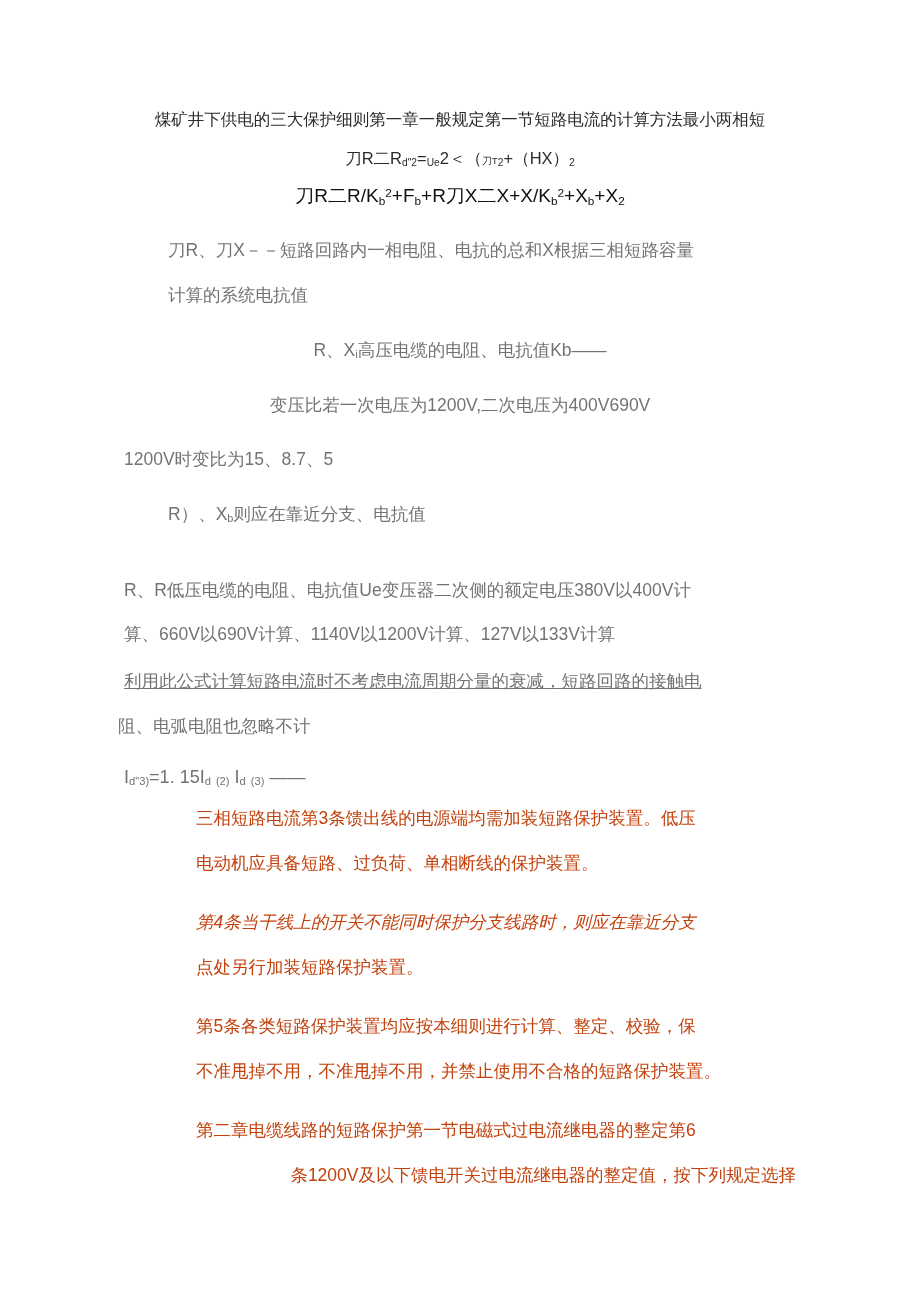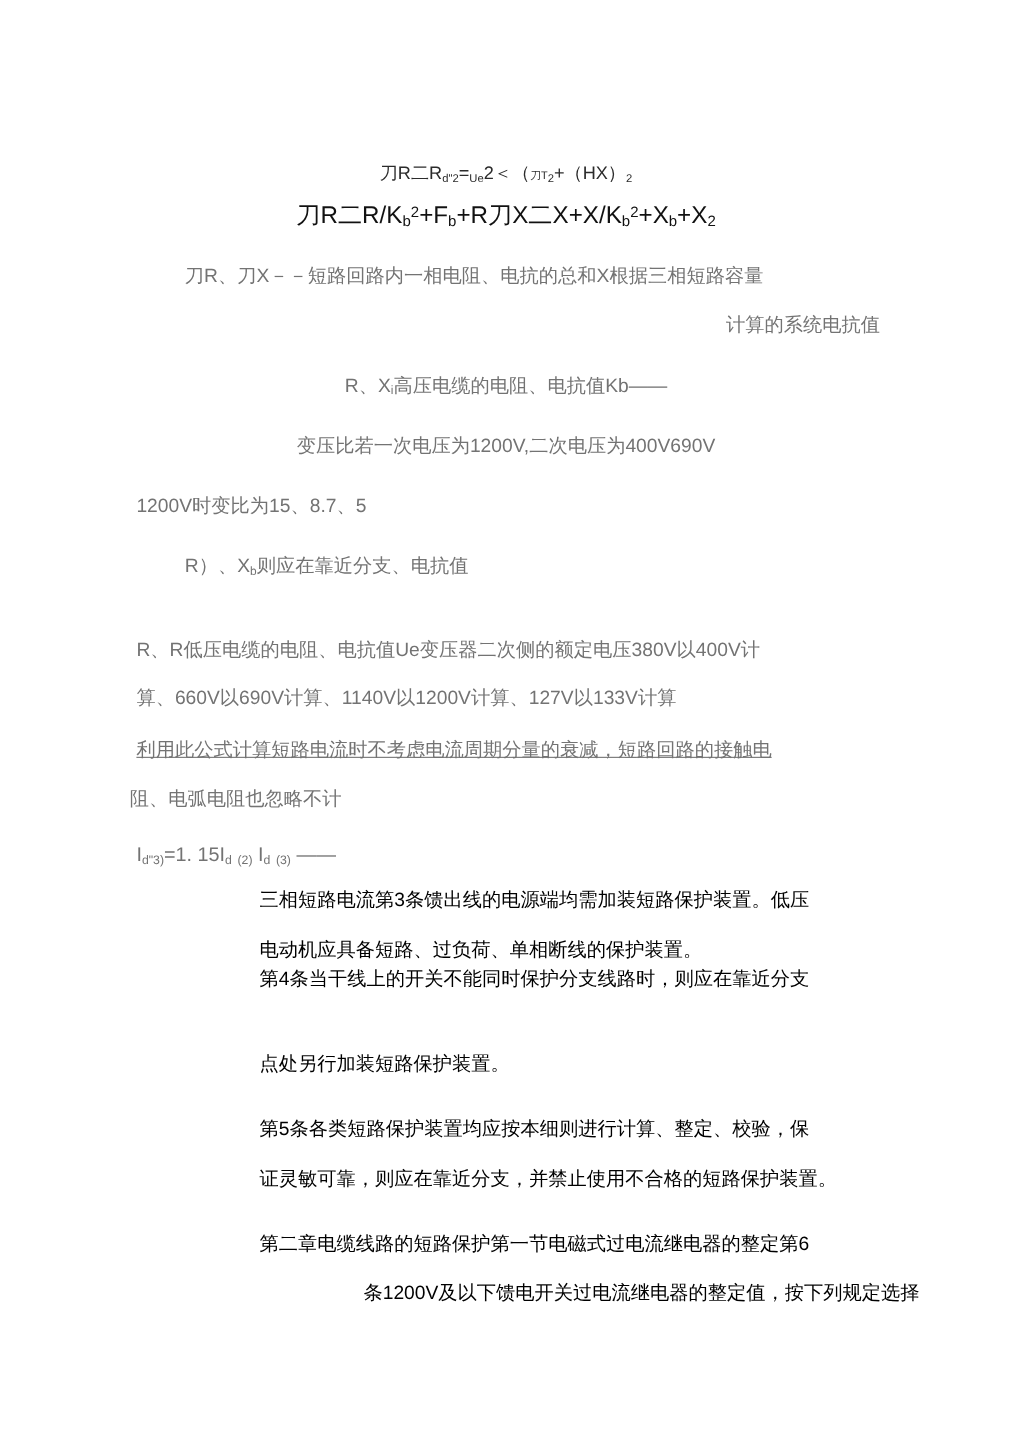--- a/index.html
+++ b/index.html
@@ -39,77 +39,76 @@
     color: #2b2b2b;
   }
 
   
   .formula-main {
     position: absolute;
     left: 124px;
     top: 176px;
     width: 672px;
     text-align: center;
-    font-size: 22px;
+    font-size: 19px;
     line-height: 34px;
     color: #111111;
   }
 
   
   .blk {
     position: absolute;
     font-size: 17.5px;
     line-height: 45px;
     color: #737373;
   }
 
   .b-sigma-def   { left: 168px; top: 228px;  width: 632px; }
-  .b-sigma-def2  { left: 168px; top: 273px;  width: 632px; text-align: right; }
+  .b-sigma-def2  { left: 168px; top: 273px;  width: 632px; }
   .b-rx-hv       { left: 124px; top: 328px;  width: 672px; text-align: center; }
   .b-ratio       { left: 124px; top: 383px;  width: 672px; text-align: center; }
   .b-ratio2      { left: 124px; top: 437px;  width: 672px; }
   .b-rxb         { left: 168px; top: 492px;  width: 632px; }
   .b-lv1         { left: 124px; top: 568px;  width: 680px; }
   .b-lv2         { left: 124px; top: 612px;  width: 680px; }
   .b-note1       { left: 124px; top: 659px;  width: 672px; text-decoration: underline; }
   .b-note2       { left: 118px; top: 704px;  width: 672px; }
   .b-formula2    { left: 124px; top: 755px;  width: 500px; font-size: 18px; }
 
   
   .art {
     position: absolute;
     left: 196px;
     width: 600px;
     font-size: 17.5px;
     line-height: 45px;
-    color: #000000;
+    color: #c2410c;
     word-break: break-all;
-    margin-left: 40px;
   }
   .a1 { top: 796px; }
   .a2 { top: 841px; }
-  .a3 { top: 867px; }
+  .a3 { top: 900px; font-style: italic; }
   .a4 { top: 945px; }
   .a5 { top: 1004px; }
   .a6 { top: 1049px; }
   .a7 { top: 1108px; }
   .a8 { top: 1153px; text-align: right; }
 
   sub { font-size: 0.62em; vertical-align: -0.22em; }
   sup { font-size: 0.62em; vertical-align: 0.42em; }
   .tiny { font-size: 0.60em; }
 </style>
 </head>
 <body>
 
 <div class="page">
   <div class="doc-body">
 
     <div class="title-block">
-      <br>
+      <span>煤矿井下供电的三大保护细则第一章一般规定第一节短路电流的计算方法最小两相短</span><br>
       <span><span>刀R二R</span><sub>d"2</sub><span>=</span><sub>Ue</sub><span>2＜（</span><span class="tiny">刀T</span><sub>2</sub><span>+（HX）</span><sub>2</sub></span>
     </div>
 
     <div class="formula-main">
       <span>刀R二R/K</span><sub>b</sub><sup>2</sup><span>+F</span><sub>b</sub><span>+R刀X二X+X/K</span><sub>b</sub><sup>2</sup><span>+X</span><sub>b</sub><span>+X</span><sub>2</sub>
     </div>
 
     <div class="blk b-sigma-def">刀R、刀X－－短路回路内一相电阻、电抗的总和X根据三相短路容量</div>
     <div class="blk b-sigma-def2">计算的系统电抗值</div>
 
@@ -128,19 +127,19 @@
 
     <div class="blk b-formula2"><span>I</span><sub>d"3)</sub><span>=1. 15I</span><sub>d</sub>&nbsp;<sub>(2)</sub>&nbsp;<span>I</span><sub>d</sub>&nbsp;<sub>(3)</sub>&nbsp;<span>——</span></div>
 
     <div class="art a1">三相短路电流第3条馈出线的电源端均需加装短路保护装置。低压</div>
     <div class="art a2">电动机应具备短路、过负荷、单相断线的保护装置。</div>
 
     <div class="art a3">第4条当干线上的开关不能同时保护分支线路时，则应在靠近分支</div>
     <div class="art a4">点处另行加装短路保护装置。</div>
 
     <div class="art a5">第5条各类短路保护装置均应按本细则进行计算、整定、校验，保</div>
-    <div class="art a6">证灵敏可靠，则应在靠近分支，并禁止使用不合格的短路保护装置。</div>
+    <div class="art a6">不准甩掉不用，不准甩掉不用，并禁止使用不合格的短路保护装置。</div>
 
     <div class="art a7">第二章电缆线路的短路保护第一节电磁式过电流继电器的整定第6</div>
     <div class="art a8">条1200V及以下馈电开关过电流继电器的整定值，按下列规定选择</div>
 
   </div>
 </div>
 
 </body></html>

